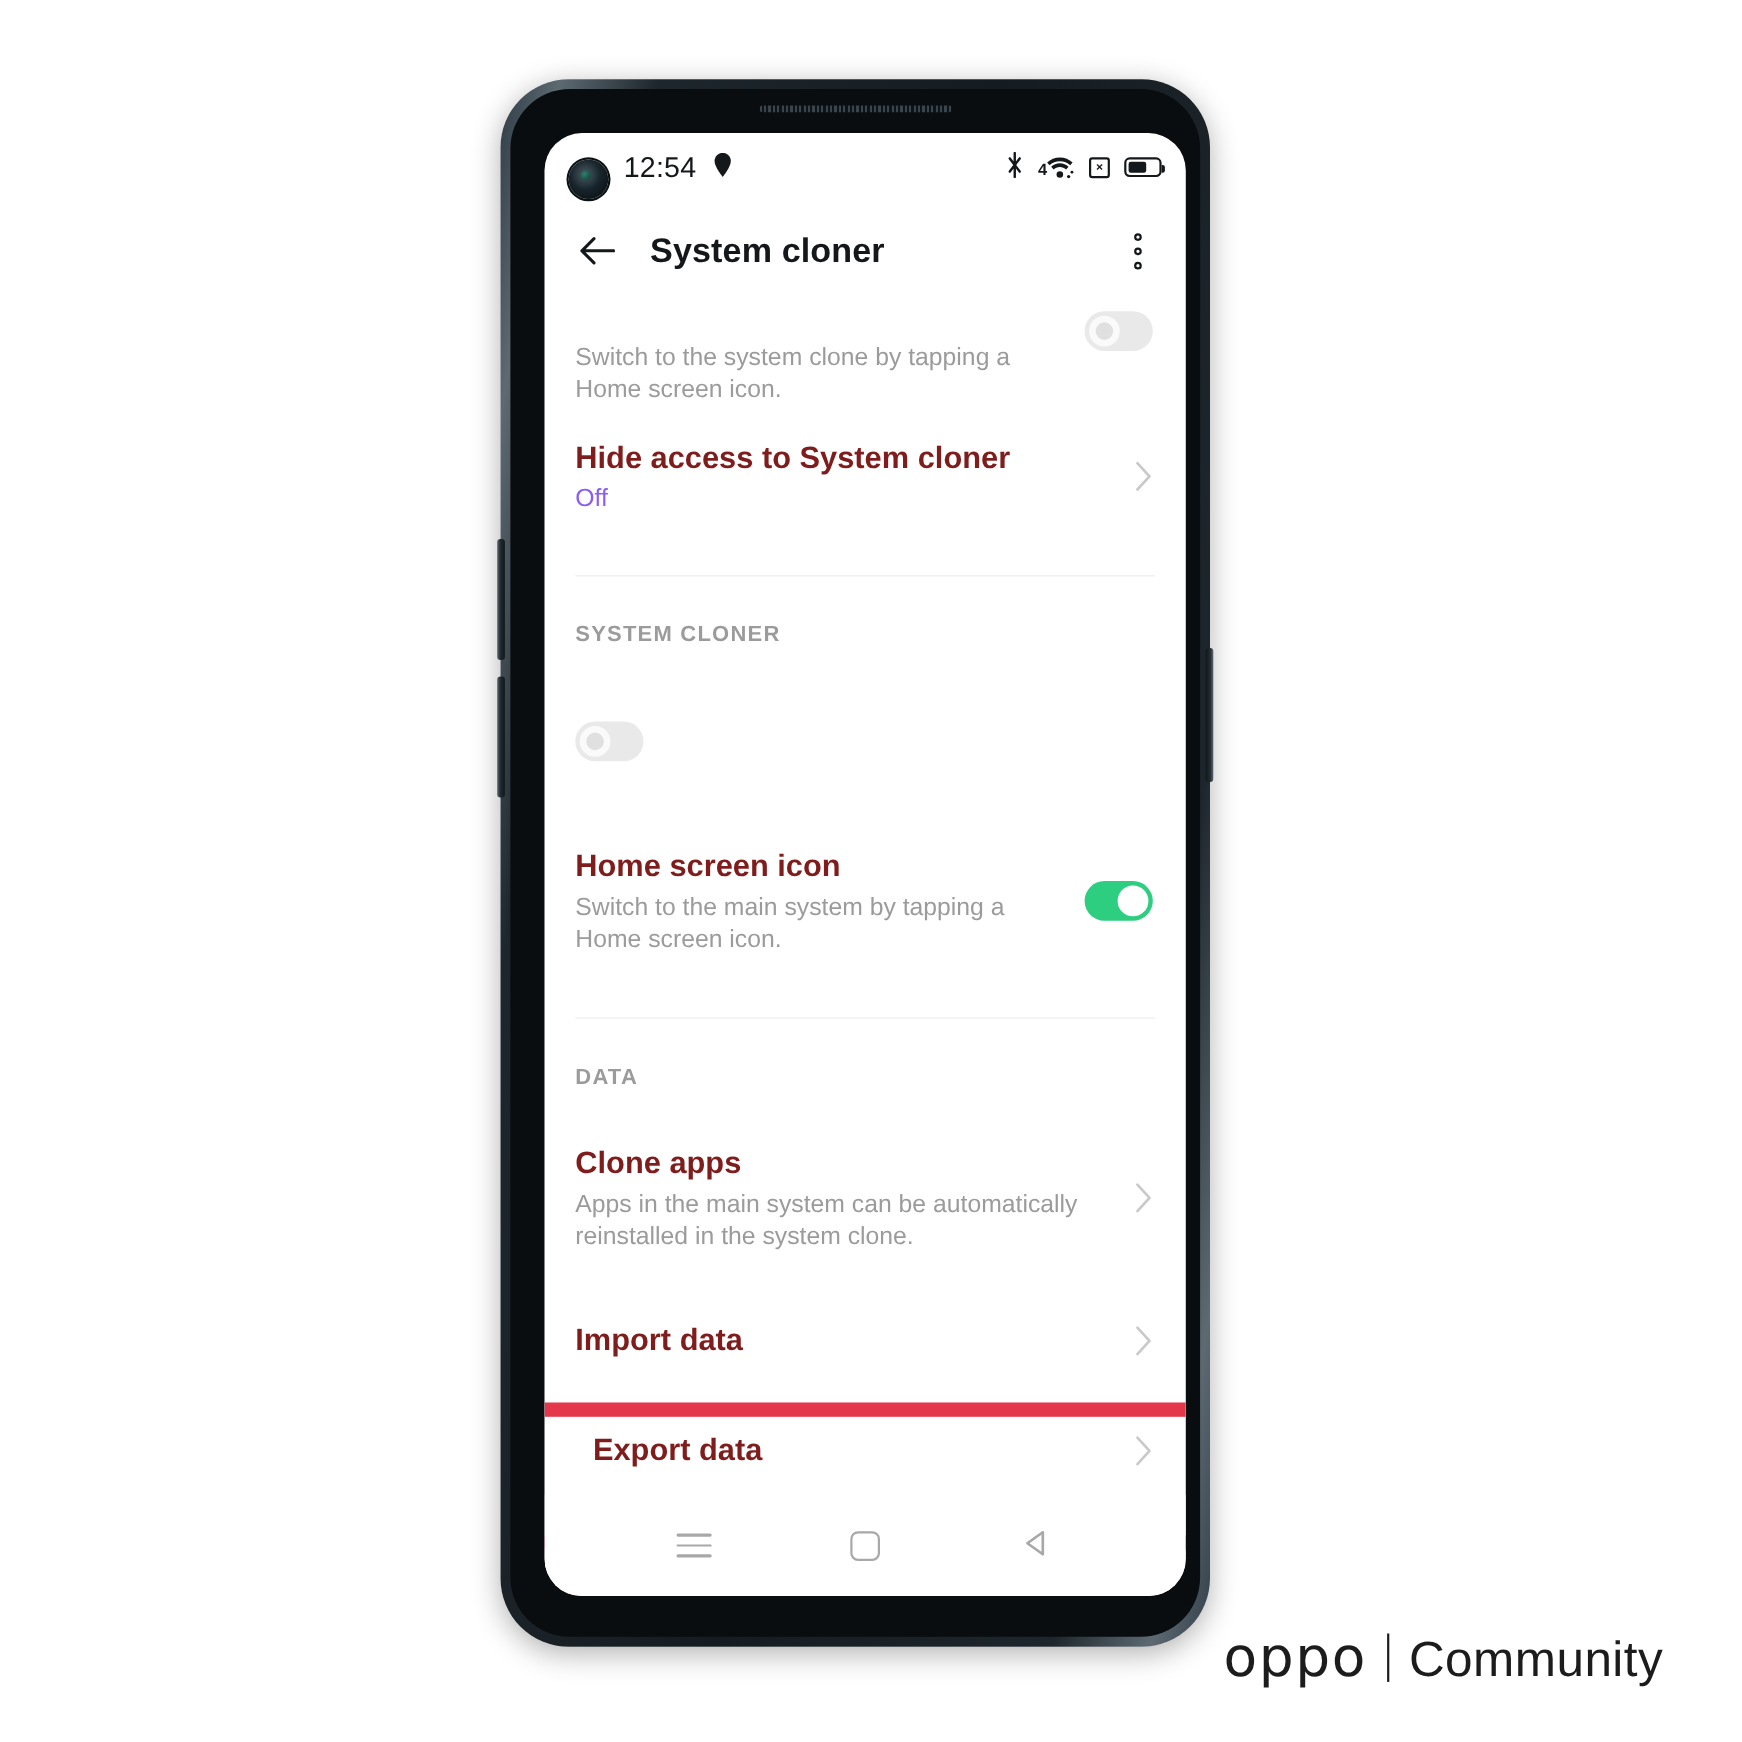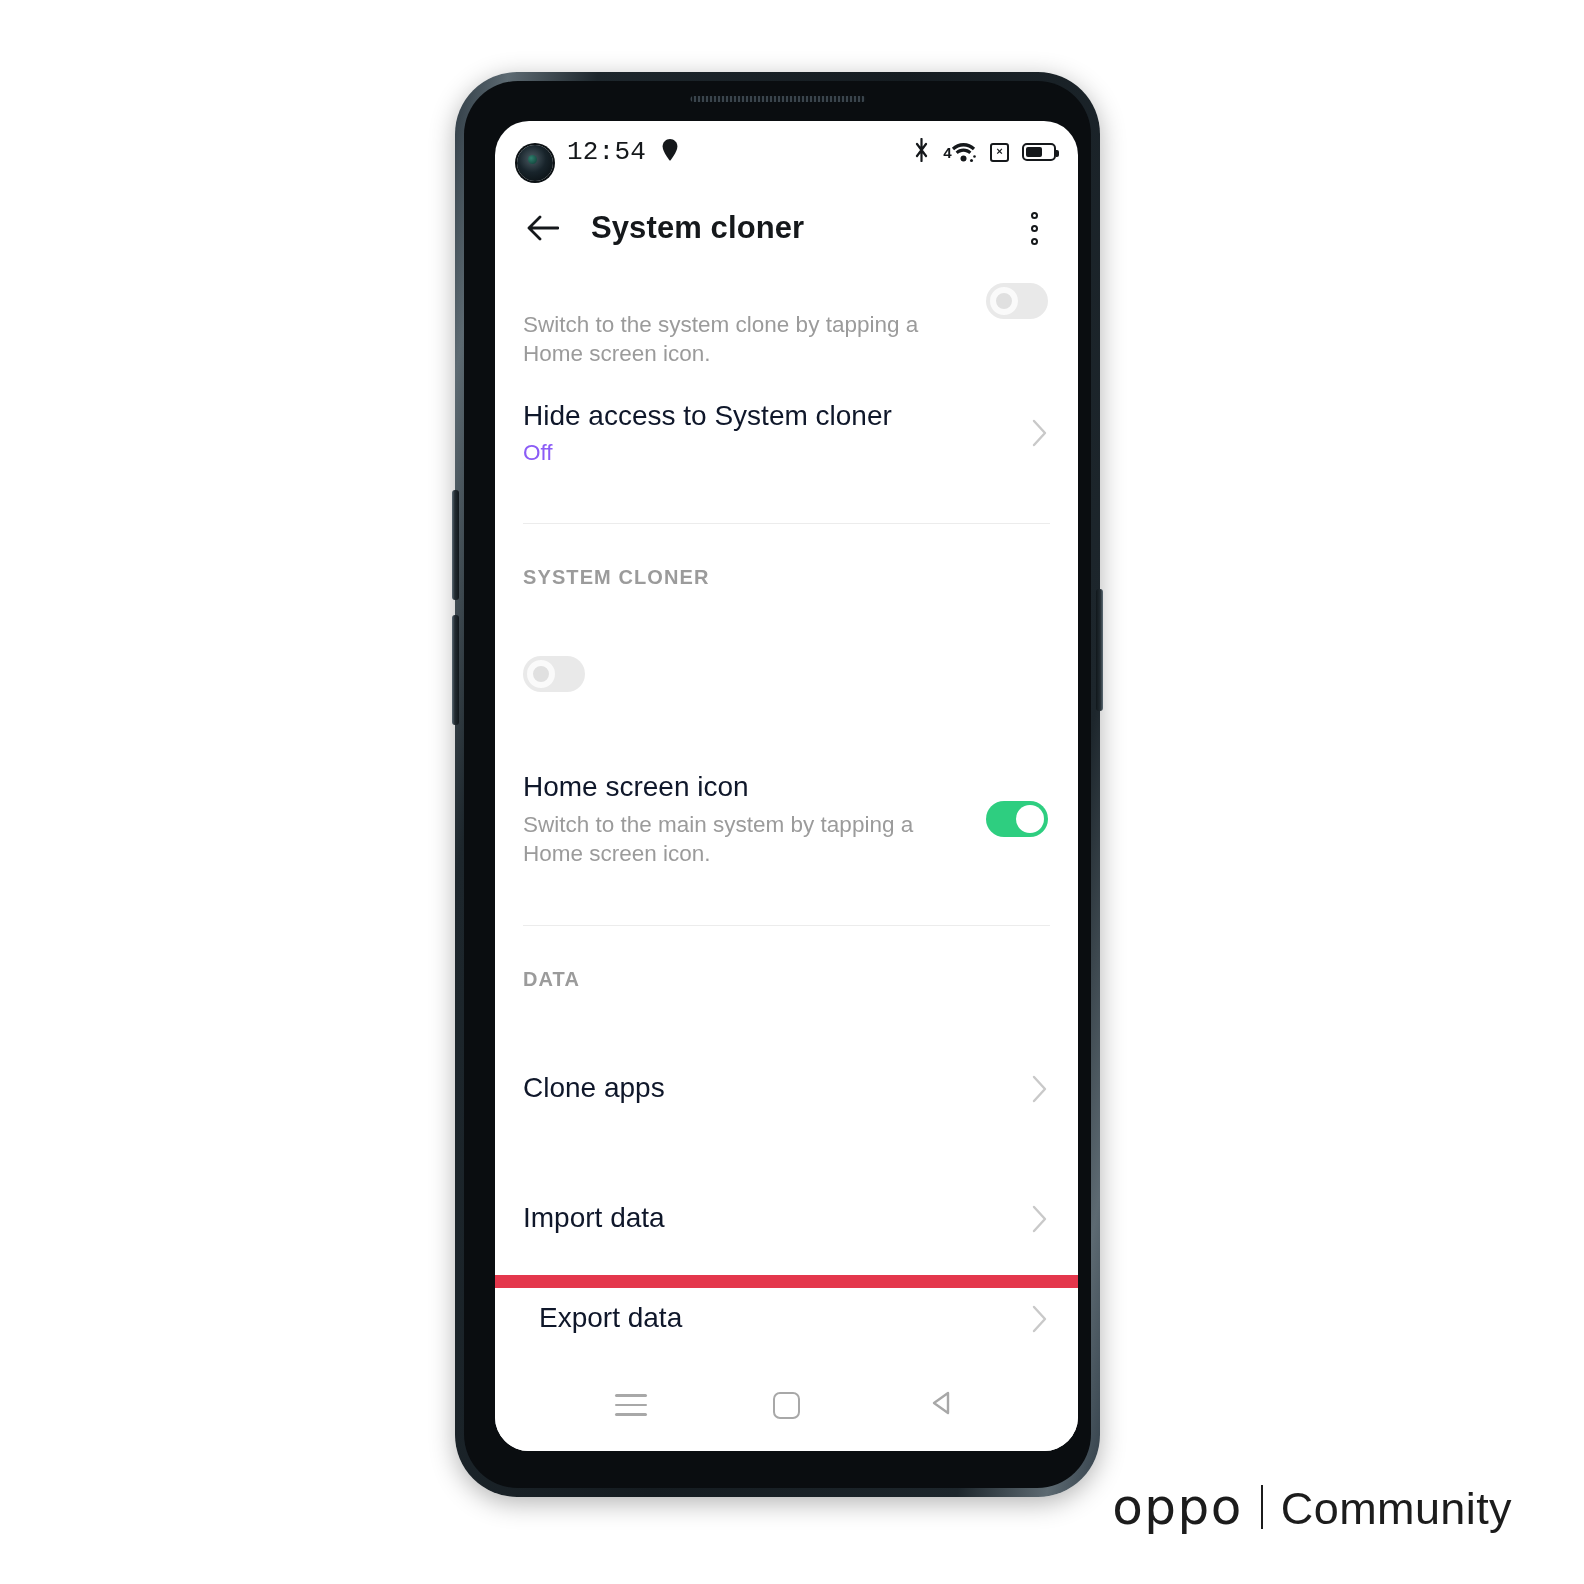--- a/index.html
+++ b/index.html
@@ -57,21 +57,20 @@
     content:""; position:absolute; left:11px; top:10px; width:9px; height:9px;
     border-radius:50%; background: radial-gradient(circle at 35% 35%, #2f7f6d, #0d3a33);
   }
 
   
   #status-bar {
     position: relative; height: 62px;
     display: flex; align-items: center;
     padding: 0 22px 0 72px;
     color: #15181b;
-    font-family: Liberation Mono, monospace;
   }
   #status-time { font-size: 26px; font-weight: 500; letter-spacing: .2px; }
   #location-icon { margin-left: 16px; }
   #status-right { margin-left: auto; display: flex; align-items: center; gap: 13px; }
 
   .battery-shell {
     position: relative; width: 34px; height: 18px;
     border: 2.2px solid #15181b; border-radius: 5px;
   }
   .battery-shell::after {
@@ -90,21 +89,21 @@
   #app-title { font-size: 31px; font-weight: 700; color:#15181b; margin-left: 22px; letter-spacing:.1px; }
   #overflow-menu-button { margin-left:auto; width:48px; height:52px;
     display:flex; flex-direction:column; align-items:center; justify-content:center; gap:6px; cursor:pointer; }
   .menu-dot { width:7px; height:7px; border-radius:50%; border:2.2px solid #15181b; background:#fff; }
 
   
   #settings-list { position:relative; height: calc(100% - 62px - 90px); overflow:hidden; }
 
   .row { position:relative; padding: 0 30px 0 28px; display:flex; align-items:center; }
   .row-text { flex: 1 1 auto; padding-right: 24px; }
-  .row-title { font-size: 28px; color:#0f172a; line-height:1.30; font-weight:400; }
+  .row-title { font-size: 28px; color:#7f1d1d; line-height:1.30; font-weight:700; }
   .row-sub { font-size: 22.5px; color:#9b9b9b; line-height:1.30; margin-top:5px; }
   .row-value-on { font-size: 22.5px; color:#8b5cf6; line-height:1.30; margin-top:4px; }
 
   .chevron { flex: 0 0 auto; color:#c9c9c9; display:flex; align-items:center; }
 
   .section-header { padding: 0 28px; font-size: 20px; letter-spacing: 1.1px;
     color:#9b9b9b; font-weight:700; }
 
   .divider { height:1px; background:#ececec; margin: 0 28px; }
 
@@ -255,20 +254,21 @@
           </div>
         </div>
 
         <div class="divider" style="margin-top:26px;"></div>
 
         <div class="section-header" style="margin-top:42px;">DATA</div>
 
         <div class="row" style="height:160px;margin-top:18px;">
           <div class="row-text">
             <div class="row-title">Clone apps</div>
+            <div class="row-sub">Apps in the main system can be automatically reinstalled in the system clone.</div>
           </div>
           <div class="chevron">
             <svg width="16" height="28" viewBox="0 0 16 28">
                 <path d="M2 2l11 12L2 26" stroke="currentColor" stroke-width="2.4" fill="none" stroke-linecap="round" stroke-linejoin="round"></path>
               </svg>
           </div>
         </div>
 
         <div class="row" style="height:100px;">
           <div class="row-text">

